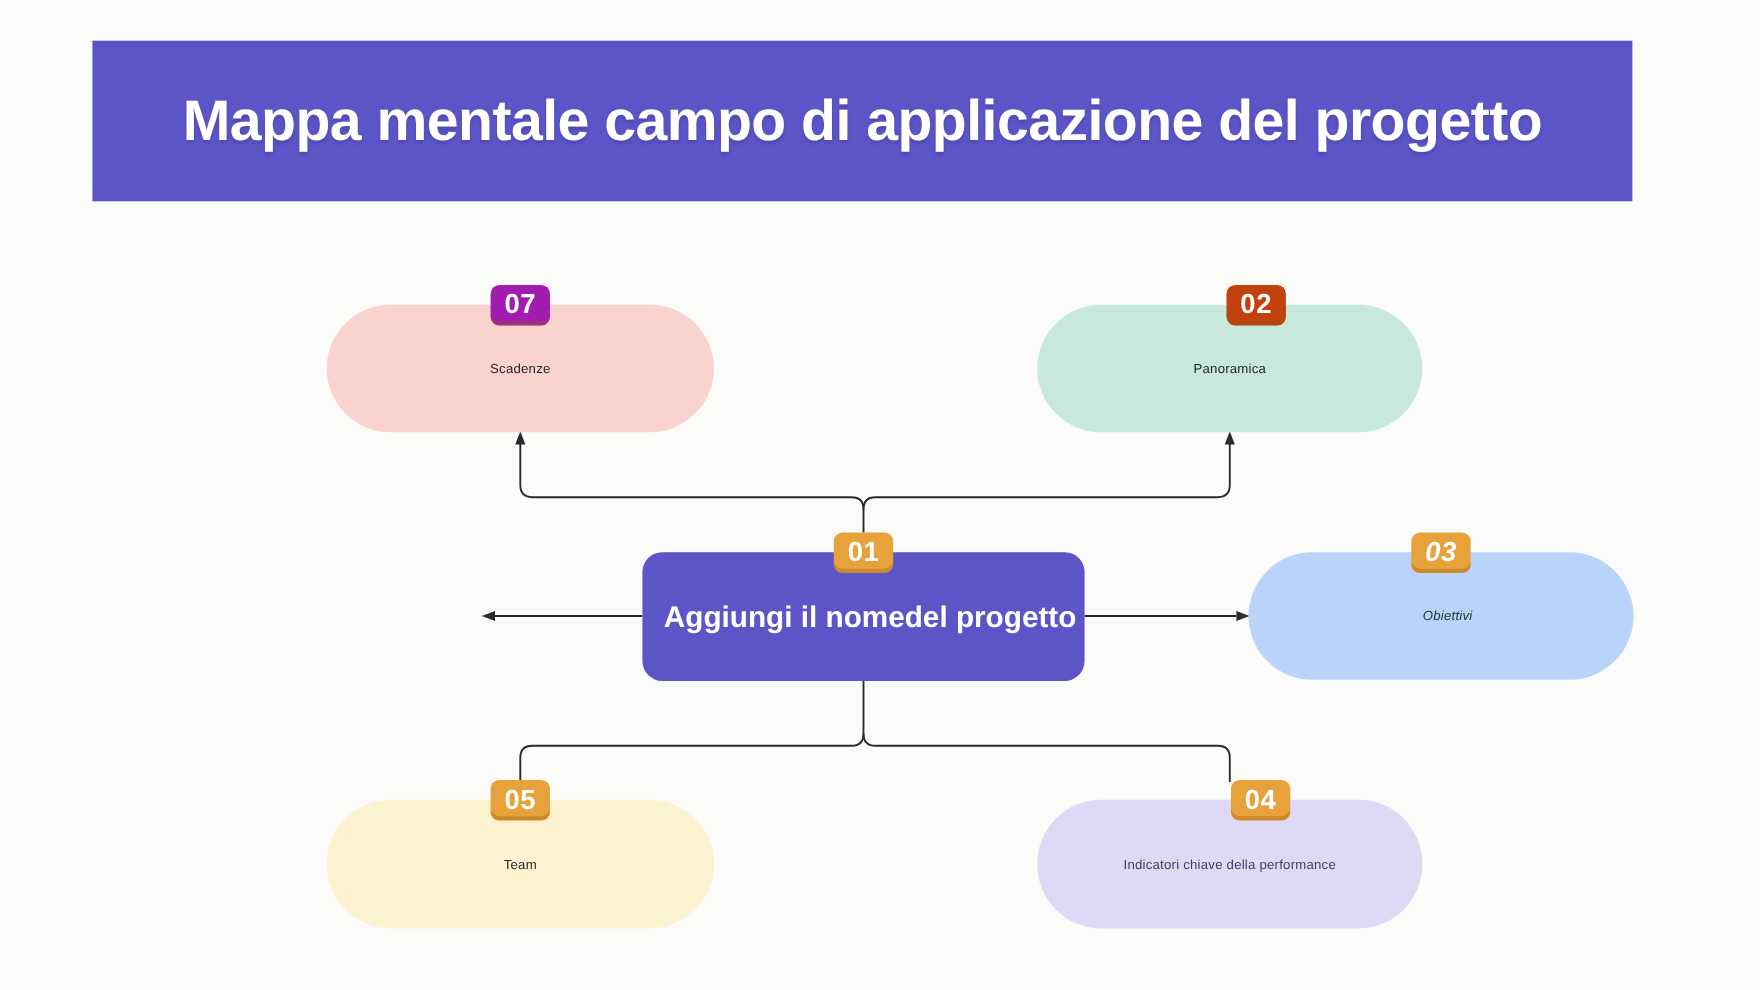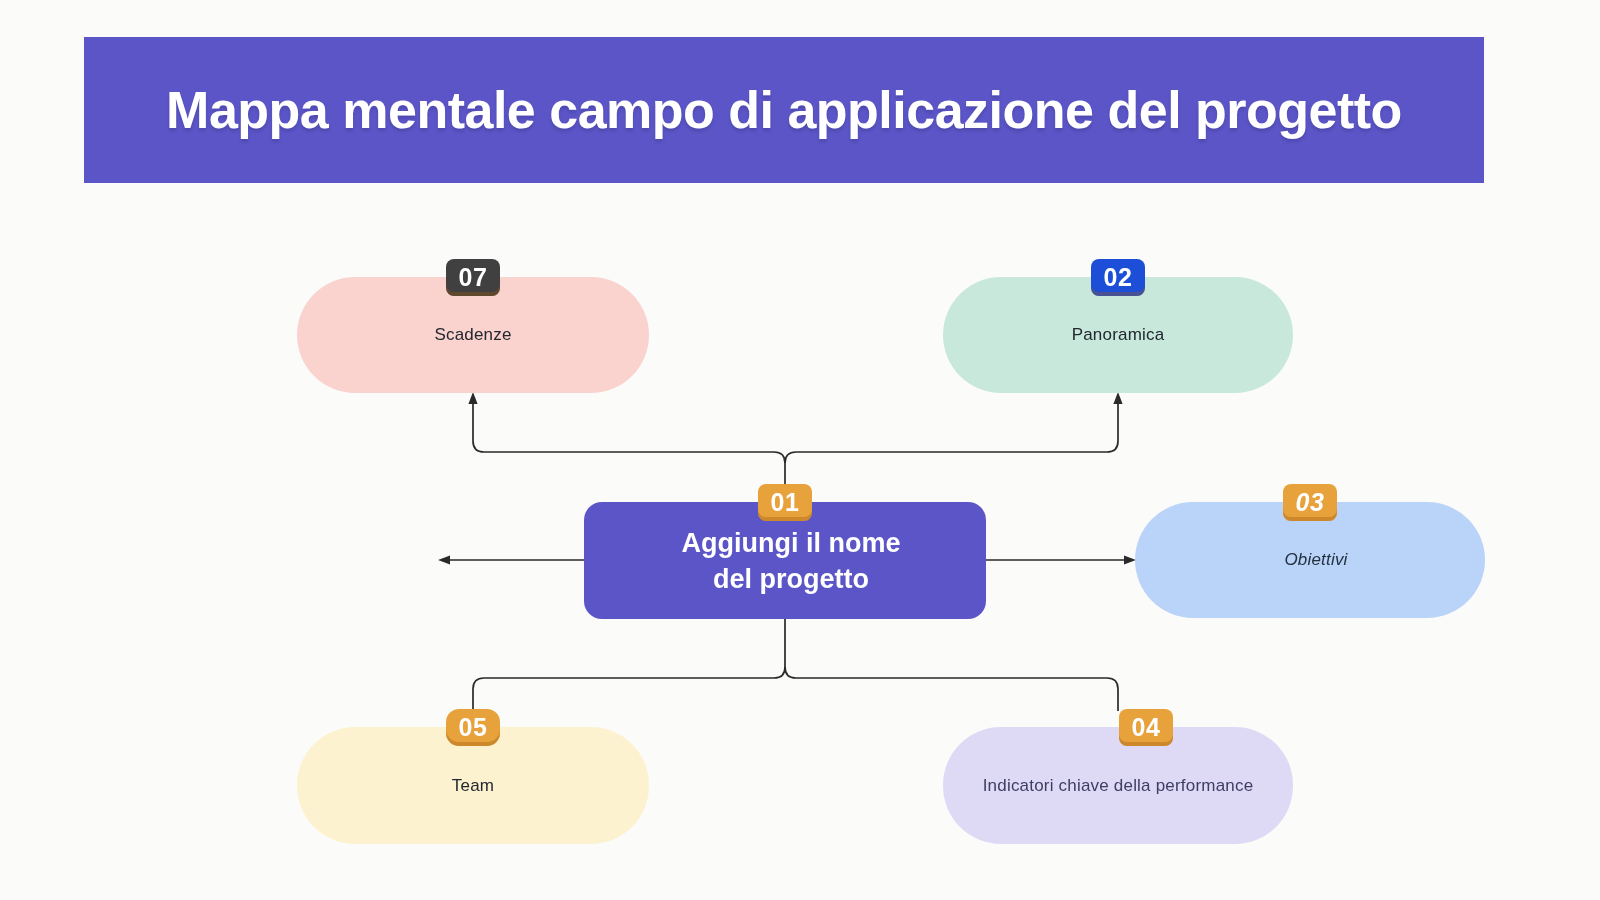--- a/index.html
+++ b/index.html
@@ -32,21 +32,21 @@
   .node {
     position: absolute;
     display: flex; align-items: center; justify-content: center;
     text-align: center;
   }
   .pill {
     height: 116px;
     border-radius: 58px;
   }
   .pill .label {
-    font-size: 17px;
+    font-size: 12px;
     letter-spacing: 0.2px;
   }
   .badge {
     position: absolute;
     top: -18px; left: 50%;
     transform: translateX(-50%);
     width: 54px; height: 37px;
     border-radius: 8px;
     display: flex; align-items: center; justify-content: center;
     font-size: 25px; font-weight: bold;
@@ -55,21 +55,21 @@
   }
   .center-node {
     left: 584px; top: 502px; width: 402px; height: 117px;
     border-radius: 18px;
     flex-direction: column;
     padding-left: 12px;
   }
   .center-label {
     font-size: 27px; font-weight: bold;
     line-height: 36px;
-    display: flex; flex-direction: column;
+    display: flex; flex-direction: row;
   }
   
   .n07 { left: 297px;  top: 277px; width: 352px; }
   .n02 { left: 943px;  top: 277px; width: 350px; }
   .n06 { left: 86px;   top: 502px; width: 352px; }
   .n03 { left: 1135px; top: 502px; width: 350px; }
   .n05 { left: 297px;  top: 727px; width: 352px; height: 117px; }
   .n04 { left: 943px;  top: 727px; width: 350px; height: 117px; }
 </style>
 </head>
@@ -92,45 +92,45 @@
     </g>
     <g stroke="none" fill="#2A2A2A">
       <path d="M 473 392 L 468.4 404 L 477.6 404 Z"></path>
       <path d="M 1118 392 L 1113.4 404 L 1122.6 404 Z"></path>
       <path d="M 438 560 L 450 555.4 L 450 564.6 Z"></path>
       <path d="M 1136 560 L 1124 555.4 L 1124 564.6 Z"></path>
     </g>
   </svg>
 
   <div class="node pill n07" style="background: rgb(250, 211, 207);">
-    <span class="badge" style="background: #404040; color: rgb(255, 255, 255);">07</span>
+    <span class="badge" style="background: #a21caf; color: rgb(255, 255, 255);">07</span>
     <span class="label" style="color: rgb(35, 39, 47);">Scadenze</span>
   </div>
 
   <div class="node pill n02" style="background: rgb(200, 232, 220);">
-    <span class="badge" style="background: #1d4ed8; color: rgb(255, 255, 255);">02</span>
+    <span class="badge" style="background: #c2410c; color: rgb(255, 255, 255); margin-left: 24px;">02</span>
     <span class="label" style="color: rgb(35, 39, 47);">Panoramica</span>
   </div>
 
 
   <div class="node center-node" style="background: rgb(91, 85, 199);">
     <span class="badge" style="background: rgb(232, 162, 60); color: rgb(255, 255, 255);">01</span>
     <div class="center-label" style="color: rgb(255, 255, 255);">
       <span>Aggiungi il nome</span>
       <span>del progetto</span>
     </div>
   </div>
 
   <div class="node pill n03" style="background: rgb(185, 211, 249); font-style: italic;">
     <span class="badge" style="background: rgb(232, 162, 60); color: rgb(255, 255, 255);">03</span>
     <span class="label" style="color: rgb(35, 49, 63); margin-left: 12px;">Obiettivi</span>
   </div>
 
   <div class="node pill n05" style="background: rgb(253, 242, 207);">
-    <span class="badge" style="background: rgb(232, 162, 60); color: rgb(255, 255, 255); border-radius: 13px;">05</span>
+    <span class="badge" style="background: rgb(232, 162, 60); color: rgb(255, 255, 255);">05</span>
     <span class="label" style="color: rgb(35, 39, 47);">Team</span>
   </div>
 
   <div class="node pill n04" style="background: rgb(222, 218, 246);">
     <span class="badge" style="background: rgb(232, 162, 60); color: rgb(255, 255, 255); margin-left: 28px;">04</span>
     <span class="label" style="color: rgb(62, 62, 99);">Indicatori chiave della performance</span>
   </div>
 
 </div>
 

